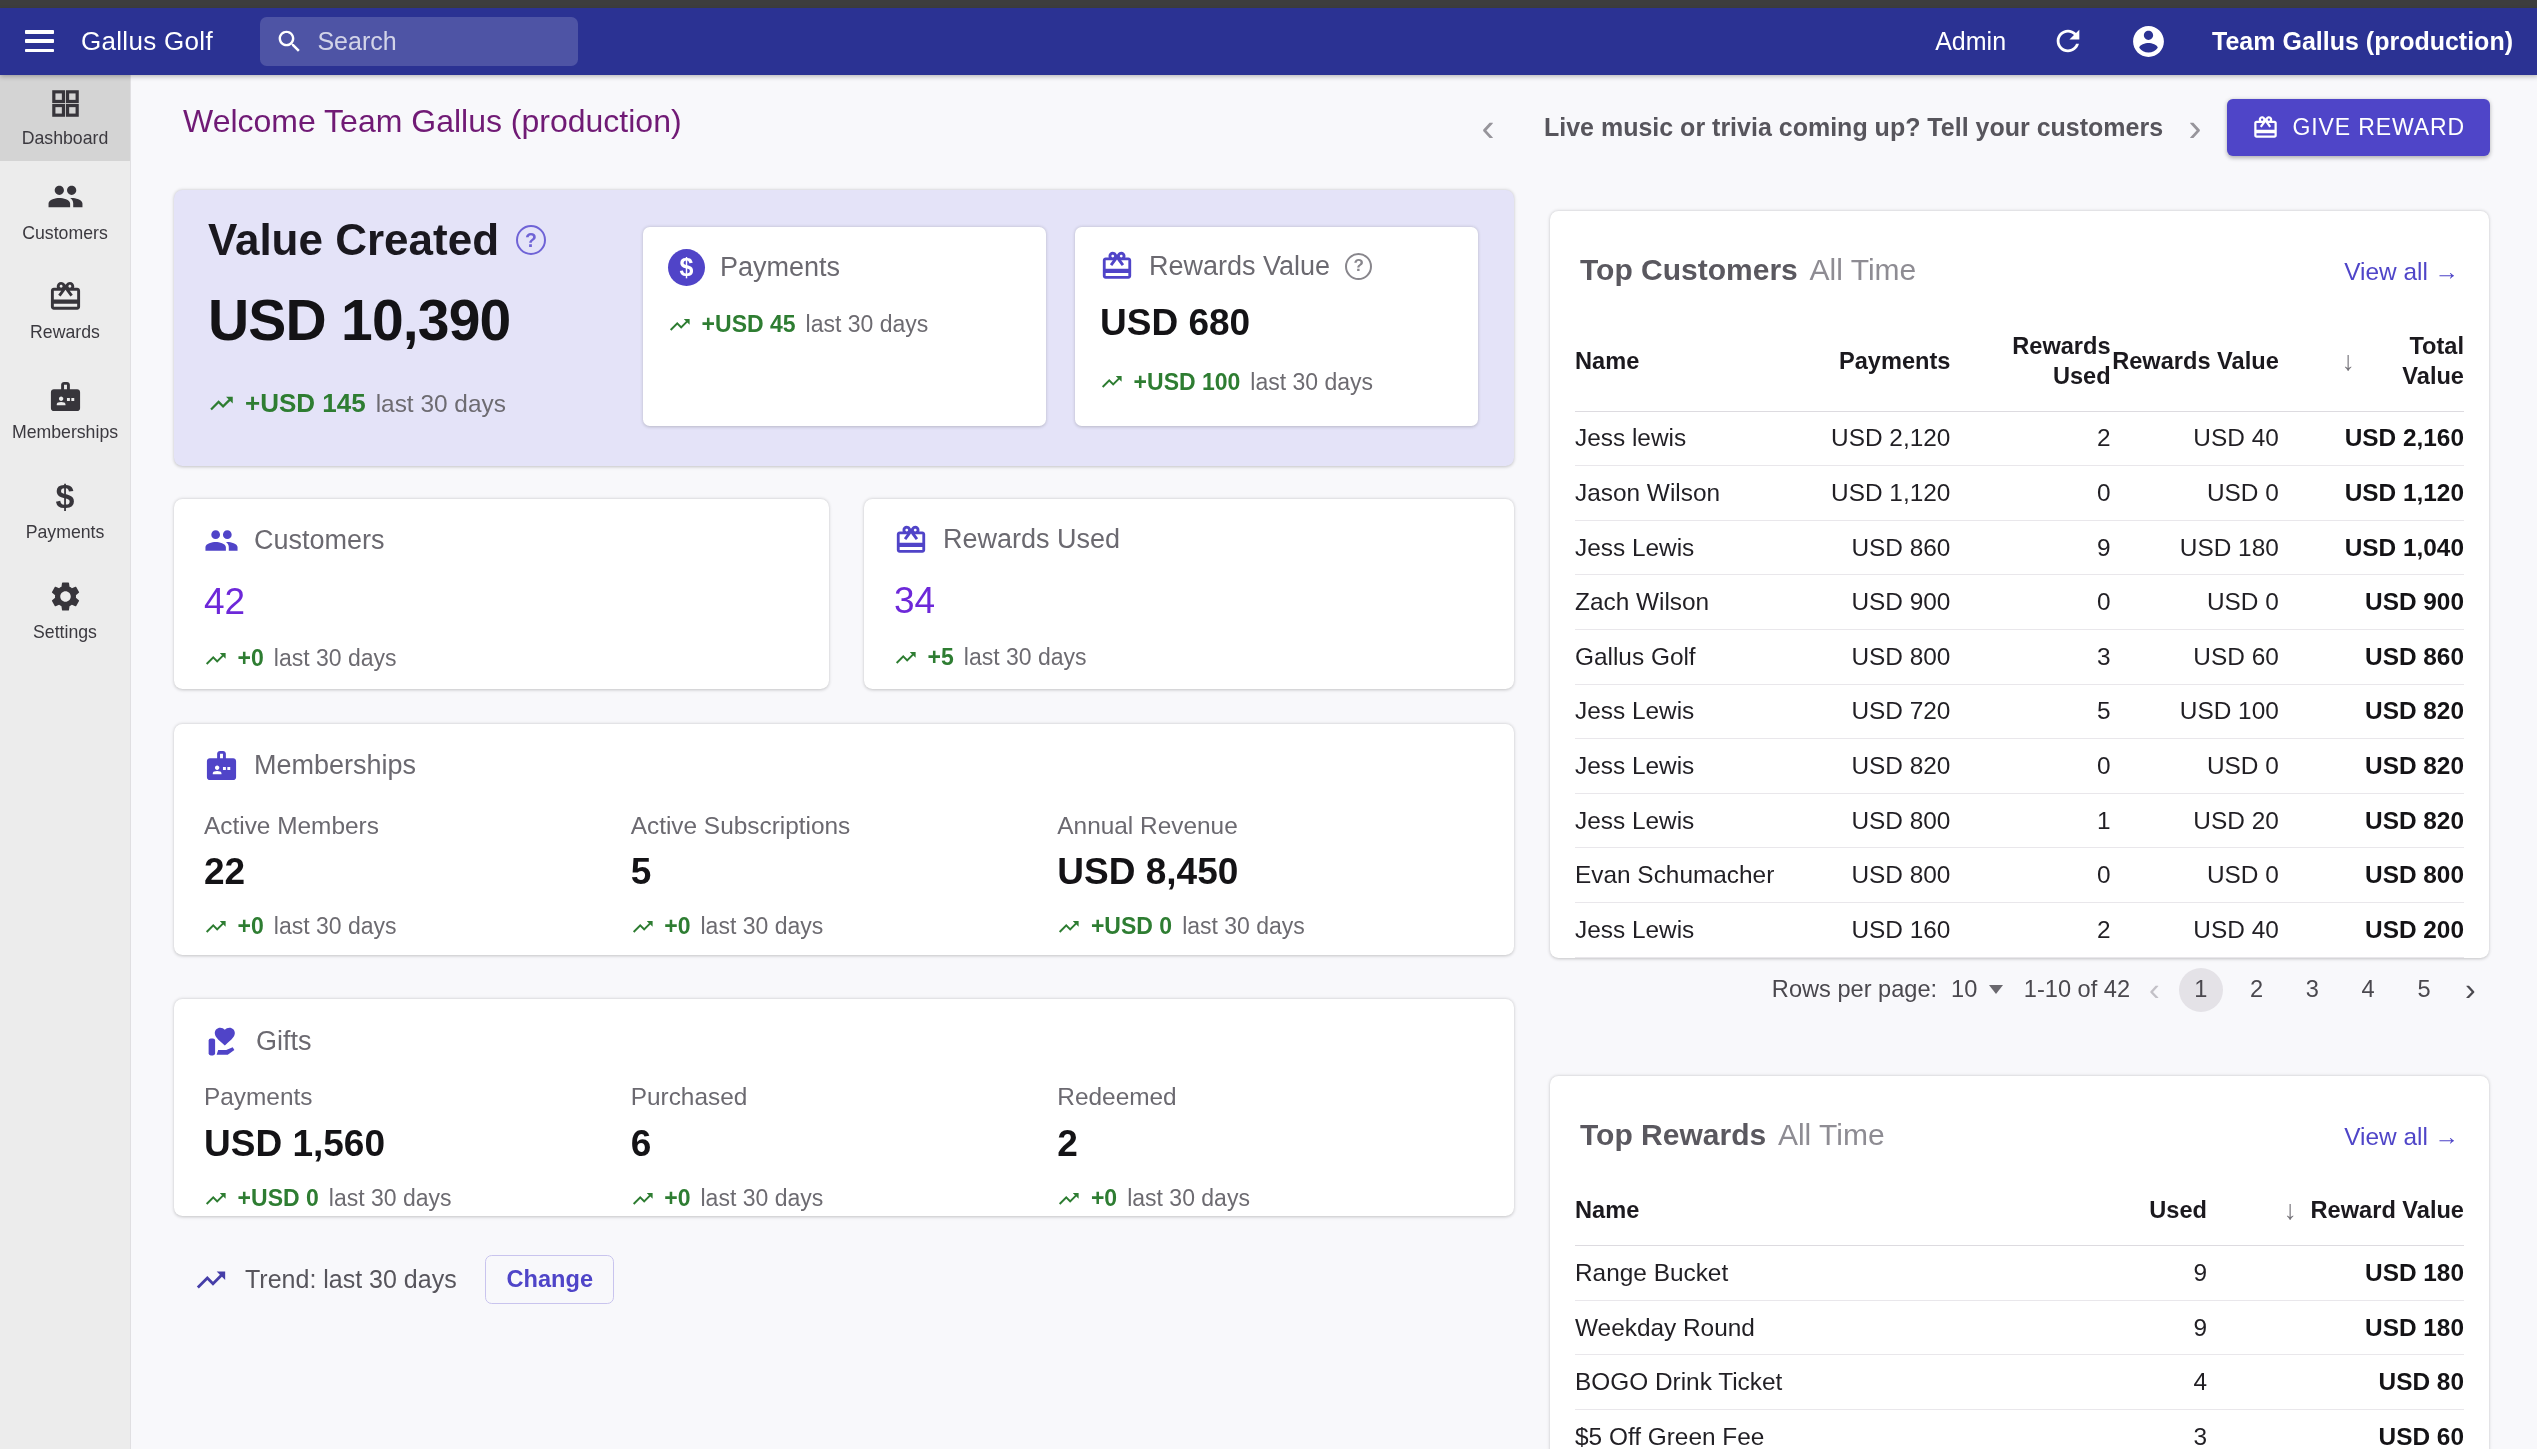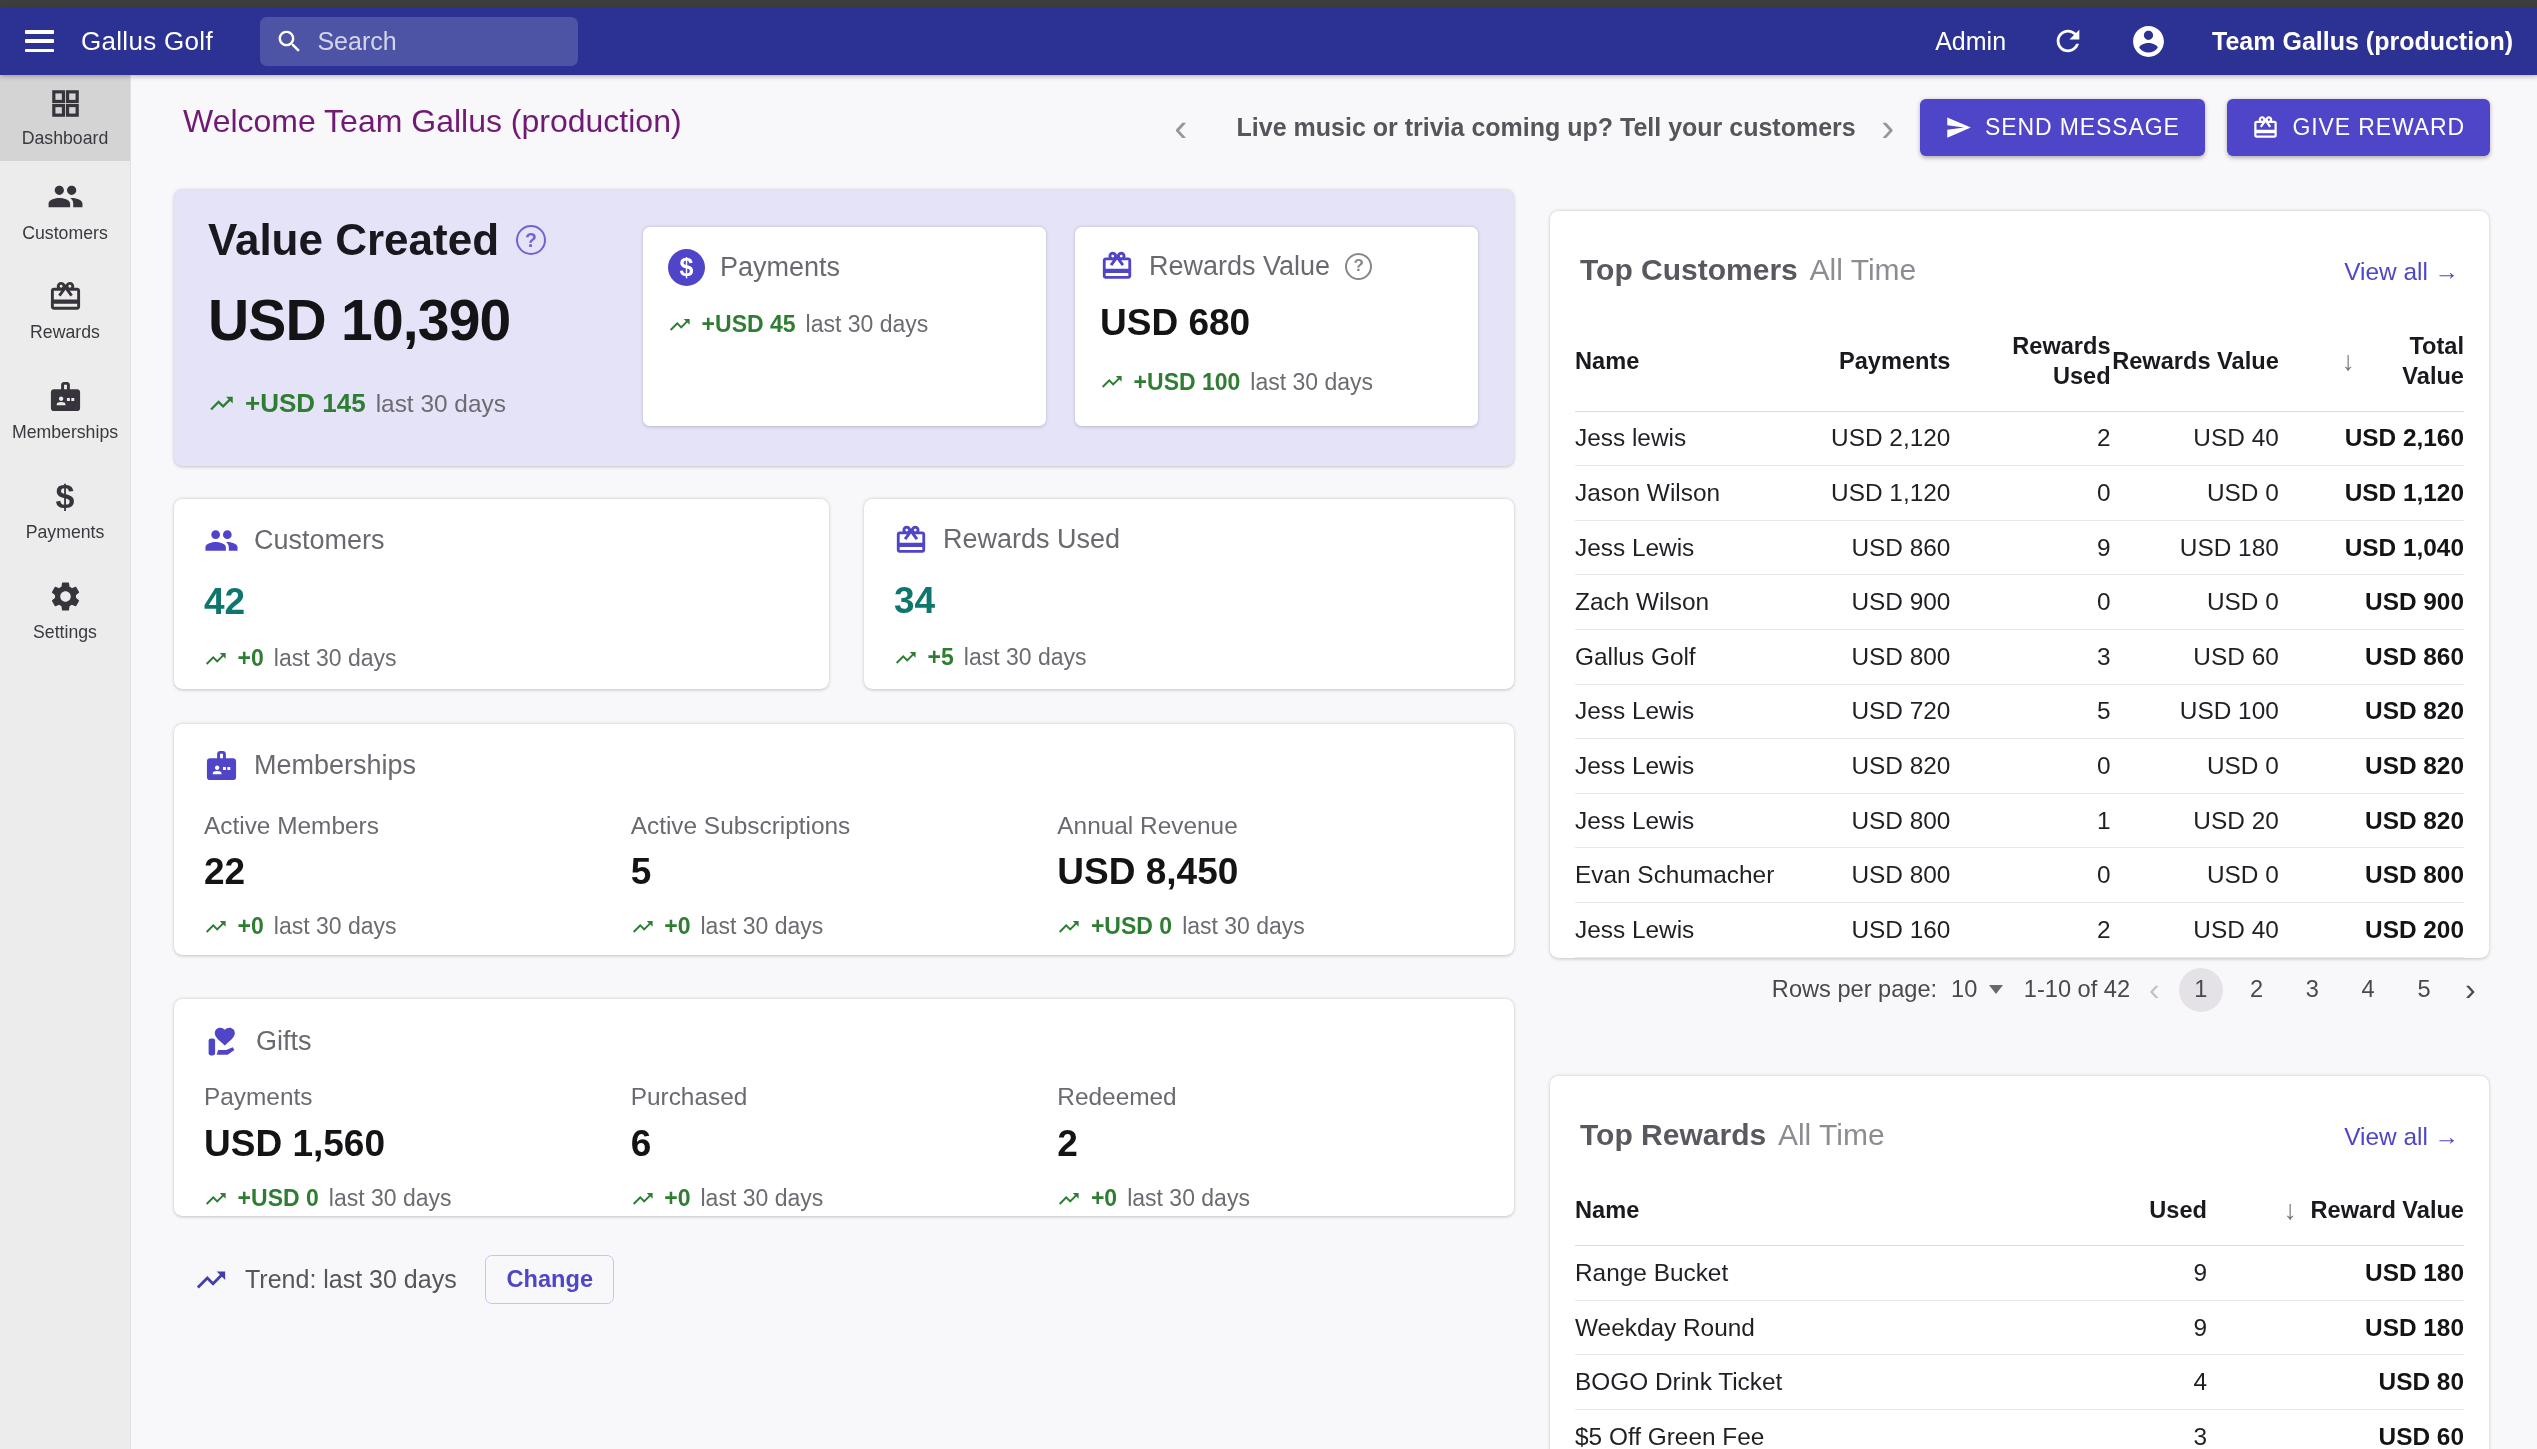--- a/index.html
+++ b/index.html
@@ -67,21 +67,21 @@
   .dollar-circle { width:37px; height:37px; border-radius:50%; background:#5044c8; color:#fff; font-size:25px;
                    font-weight:700; display:flex; align-items:center; justify-content:center; }
   .ic-amount { margin-top:18.5px; font-size:37px; font-weight:700; color:#141316; }
   .inner-card .trend-line { margin-top:25px; }
   .inner-card .tval, .stat .tval, .small-card .tval { font-size:23px; }
   .inner-card .tsuf, .stat .tsuf, .small-card .tsuf { font-size:23px; }
 
   .row-2 { display:flex; gap:35px; margin-top:33px; }
   .small-card { width:655px; height:190px; padding:23.6px 30px; }
   .sc-title-row { display:flex; align-items:center; gap:15px; font-size:27px; color:#6b6970; }
-  .sc-value { margin-top:23.6px; font-size:37px; font-weight:700; color:#0f766e; }
+  .sc-value { margin-top:23.6px; font-size:37px; font-weight:400; color:#6d28d9; }
   .small-card .trend-line { margin-top:22px; }
 
   .wide-card { width:1340px; padding:23.6px 30px; margin-top:35px; }
   .wide-card.gifts { margin-top:44px; }
   .stats-row { display:flex; margin-top:29px; }
   .stat { width:436px; }
   .stat .slabel { font-size:24.4px; color:#6b6970; }
   .stat .svalue { margin-top:11.8px; font-size:37px; font-weight:700; color:#141316; }
   .stat .trend-line { margin-top:20px; }
   .memberships-card { height:231px; }
@@ -255,26 +255,20 @@
   </div>
 
   <div class="welcome">Welcome Team Gallus (production)</div>
 
   <div class="banner">
     <span class="chev">‹</span>
     <span class="banner-text">Live music or trivia coming up? Tell your customers</span>
     <span class="chev">›</span>
     <button class="btn">
       <svg width="27" height="27" viewBox="0 0 24 24" class="ic-white">
-          <use href="#i-send"></use>
-        </svg>
-      <span>SEND MESSAGE</span>
-    </button>
-    <button class="btn">
-      <svg width="27" height="27" viewBox="0 0 24 24" class="ic-white">
           <use href="#i-gift"></use>
         </svg>
       <span>GIVE REWARD</span>
     </button>
   </div>
 
   <div class="col-left">
 
     <div class="value-card">
       <div class="vc-title-row">

